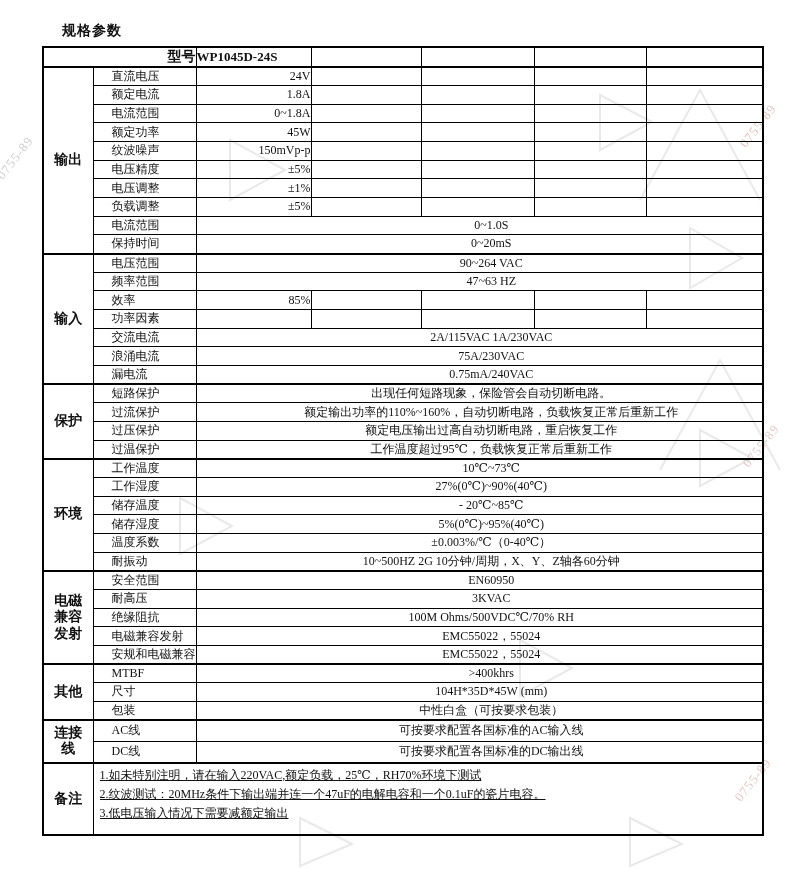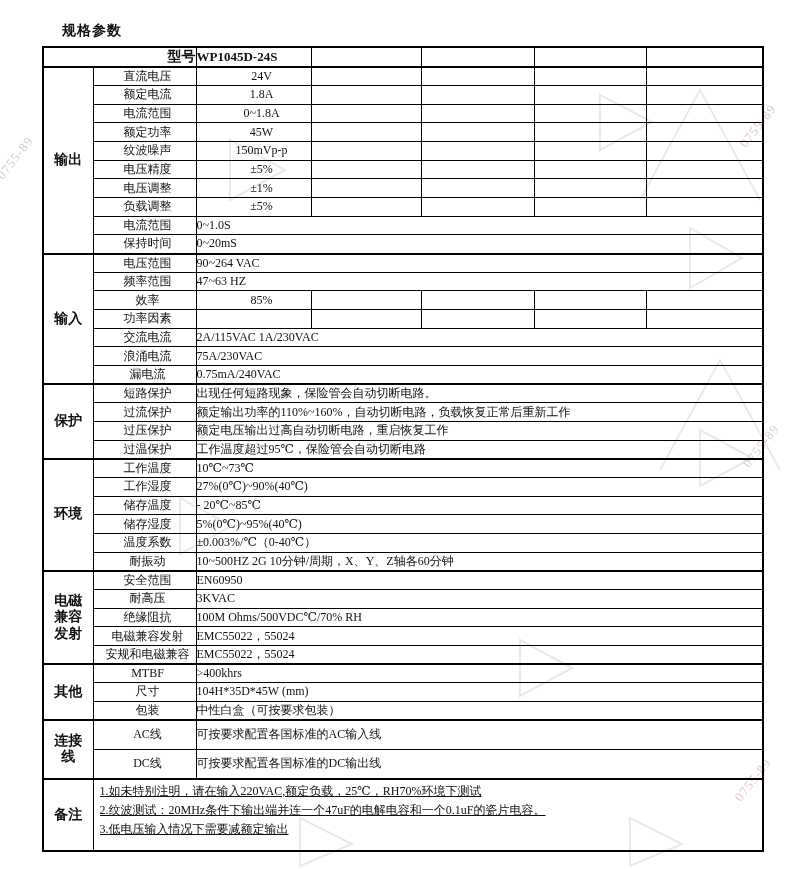--- a/index.html
+++ b/index.html
@@ -25,25 +25,25 @@
   tr { height:18.66px; }
   tr.header-row { height:19px; }
   tr.header-row th, tr.header-row td { border-bottom:2px solid #000; }
   tr.sec-start td { border-top:2px solid #000; }
   tr.notes-row { height:72px; }
   tr.notes-row td { border-top:2px solid #000; }
   th.model-label { font-size:14px; font-weight:bold; text-align:right; }
   td.model-value { font-weight:bold; font-size:13px; }
   td.sec-label {
     font-weight:bold; font-size:14px; text-align:center; vertical-align:middle;
-    white-space:normal; line-height:1.18; padding:12px 5px;
-  }
-  td.param { text-align:center; padding-left:6px;margin-top:8px; }
-  td.val   { text-align:center; padding-left:16px; }
-  td.val-merged { text-align:left; }
+    white-space:normal; line-height:1.18; padding:4px 5px;
+  }
+  td.param { text-align:left; padding-left:18px;margin-top:8px; }
+  td.val   { text-align:right; padding-left:16px; }
+  td.val-merged { text-align:center;padding-left:24px; }
   td.notes-cell {
     vertical-align:top; white-space:normal; padding:2px 4px 0 6px;
   }
   .note-line { height:19px; line-height:19px; white-space:nowrap; overflow:hidden;text-decoration:underline; }
   
   .wm {
     position:absolute; z-index:0; font-size:13px; letter-spacing:1px;
     transform:rotate(-52deg); pointer-events:none;
   }
   .wm1 { left:-10px; top:150px; color:rgba(170,162,162,0.55); }
@@ -213,21 +213,21 @@
       <tr>
         <td class="param">过流保护</td>
         <td class="val-merged" colspan="5">额定输出功率的110%~160%，自动切断电路，负载恢复正常后重新工作</td>
       </tr>
       <tr>
         <td class="param">过压保护</td>
         <td class="val-merged" colspan="5">额定电压输出过高自动切断电路，重启恢复工作</td>
       </tr>
       <tr>
         <td class="param">过温保护</td>
-        <td class="val-merged" colspan="5">工作温度超过95℃，保险管会自动切断电路</td>
+        <td class="val-merged" colspan="5">工作温度超过95℃，负载恢复正常后重新工作</td>
       </tr>
       <tr class="sec-start">
         <td class="sec-label" rowspan="6">环境</td>
         <td class="param">工作温度</td>
         <td class="val-merged" colspan="5">10℃~73℃</td>
       </tr>
       <tr>
         <td class="param">工作湿度</td>
         <td class="val-merged" colspan="5">27%(0℃)~90%(40℃)</td>
       </tr>

